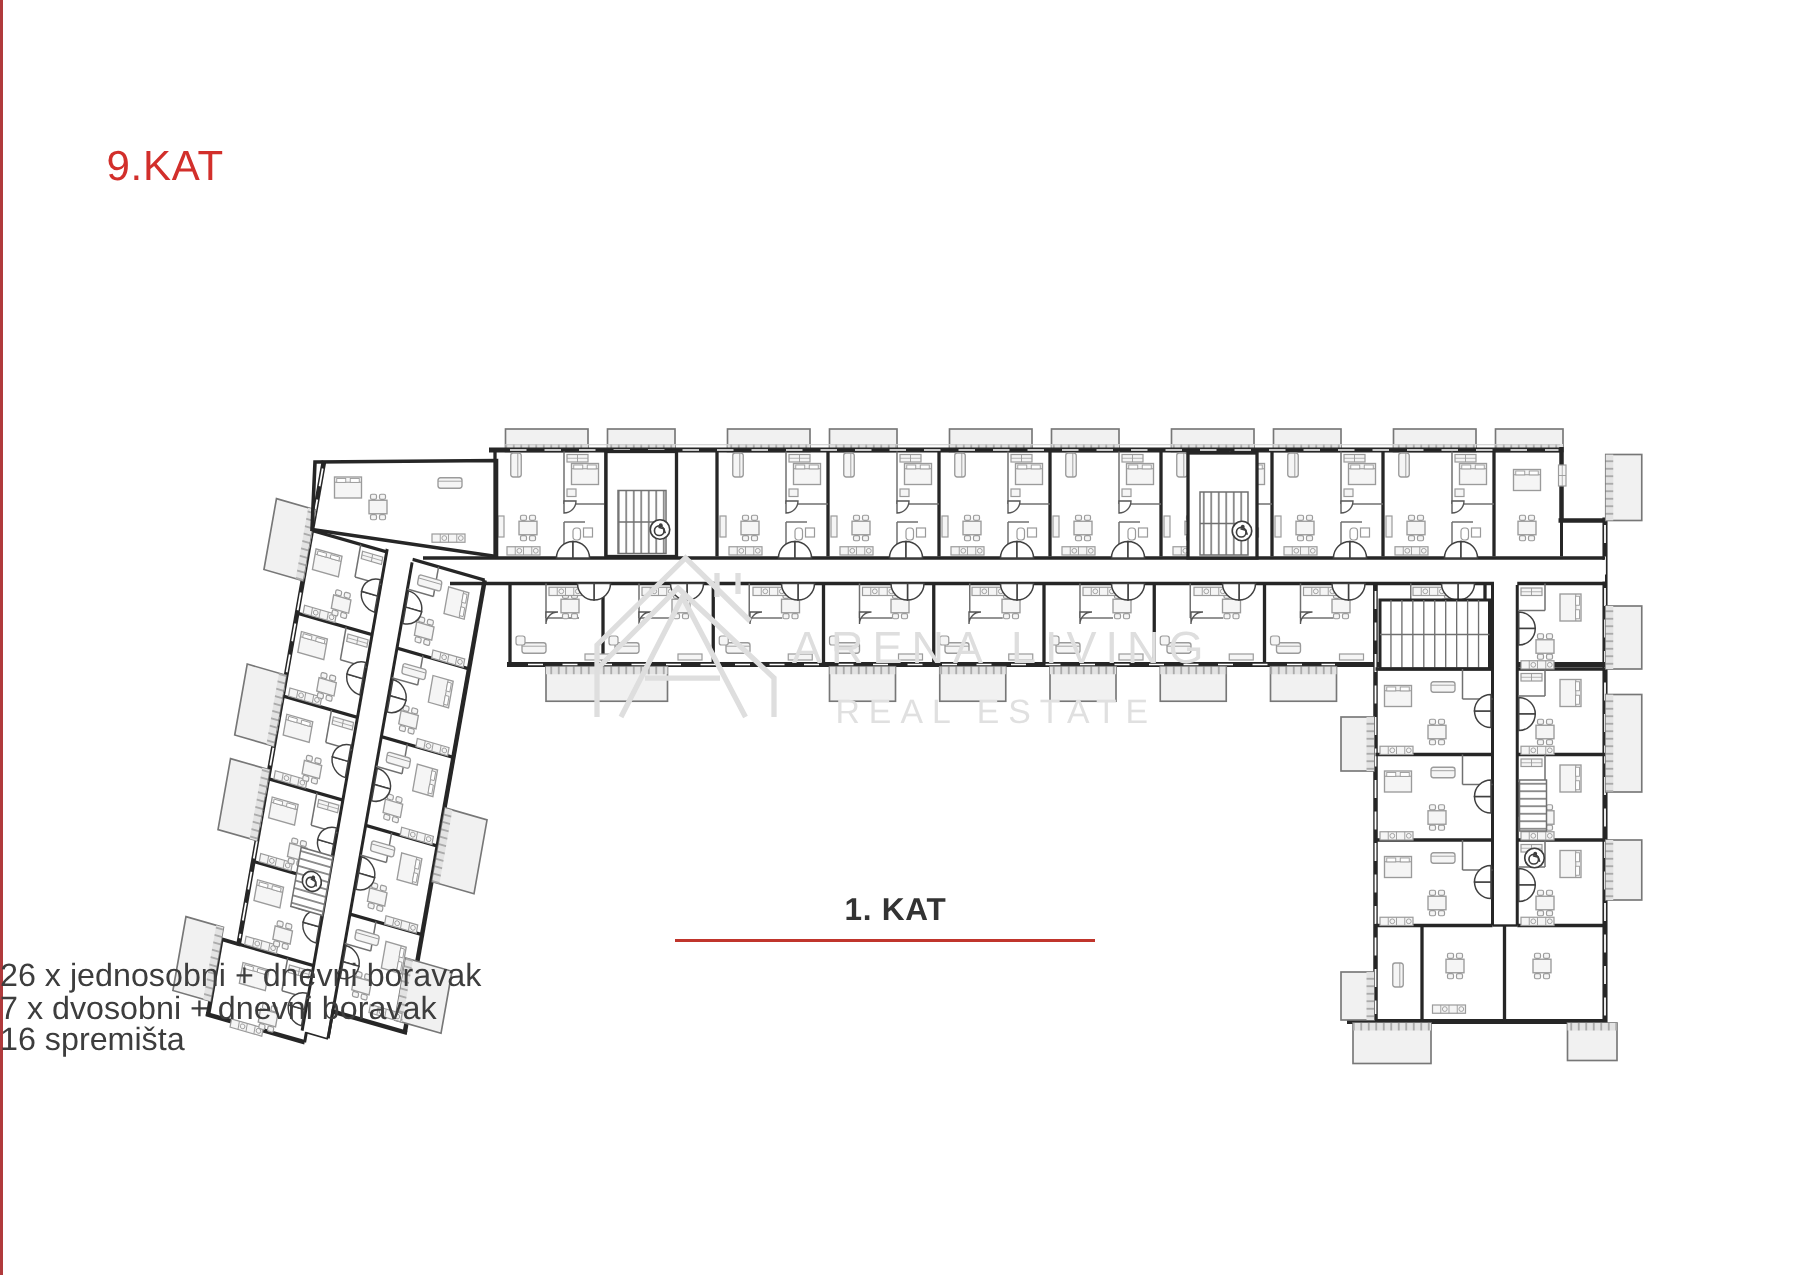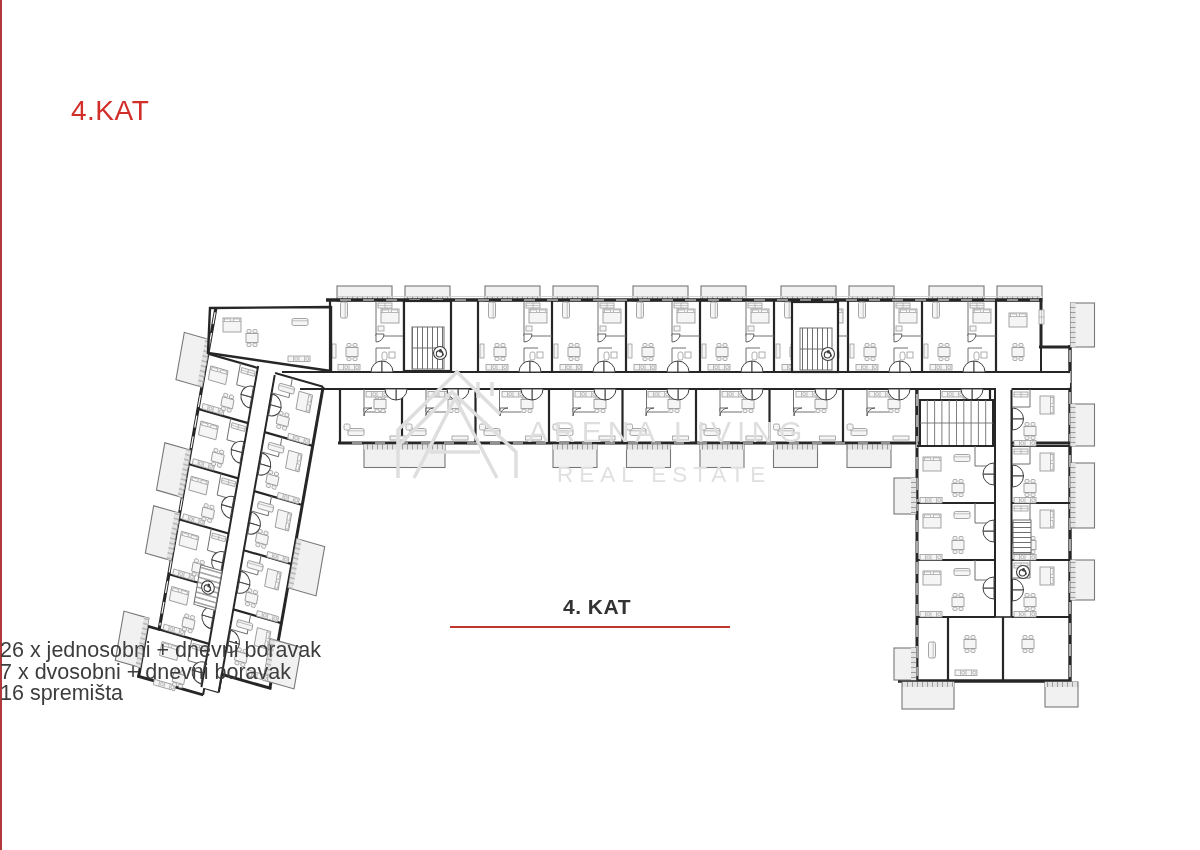--- a/index.html
+++ b/index.html
@@ -10,21 +10,21 @@
 #caph{position:absolute;left:0;top:595px;width:1194px;text-align:center;font-size:21px;font-weight:bold;letter-spacing:0.5px;color:#333;}
 #caprule{position:absolute;left:450px;top:626px;width:280px;height:2px;background:#c0352c;}
 #caplines{position:absolute;left:0;top:640px;width:1196px;font-size:21.5px;line-height:21.5px;color:#3d3d3d;}
 </style>
 </head>
 <body>
 <div id="page">
 
   <div id="redbar"></div>
 
-  <div id="title">4.KAT</div>
+  <div id="title">9.KAT</div>
 
   <svg width="1200" height="850" viewBox="0 0 1200 850" style="position:absolute;left:0;top:0">
 
 <defs>
 
 <g id="dtable">
   <rect x="-6" y="-4.5" width="12" height="9" fill="#f5f5f5" stroke="#9b9b9b" stroke-width="0.9"></rect>
   <rect x="-5" y="-8.5" width="4" height="3.4" rx="1" fill="#f5f5f5" stroke="#9b9b9b" stroke-width="0.8"></rect>
   <rect x="1" y="-8.5" width="4" height="3.4" rx="1" fill="#f5f5f5" stroke="#9b9b9b" stroke-width="0.8"></rect>
   <rect x="-5" y="5.1" width="4" height="3.4" rx="1" fill="#f5f5f5" stroke="#9b9b9b" stroke-width="0.8"></rect>
@@ -980,18 +980,18 @@
   <path d="M430 452 L480 452"></path>
   <path d="M478 382 L478 398 M492 382 L492 396"></path>
 </g>
 
 <text x="528" y="442" font-family="Liberation Sans, sans-serif" font-size="30" letter-spacing="6" fill="#dedede" opacity="1">ARENA LIVING</text>
 
 <text x="557" y="482" font-family="Liberation Sans, sans-serif" font-size="22.5" letter-spacing="6" fill="#e0e0e0" opacity="1">REAL ESTATE</text>
 
   </svg>
 
-  <div id="caph">4. KAT</div>
+  <div id="caph">1. KAT</div>
 
   <div id="caprule"></div>
 
   <div id="caplines">26 x jednosobni + dnevni boravak<br>7 x dvosobni + dnevni boravak<br>16 spremišta</div>
 </div>
 
 </body></html>

